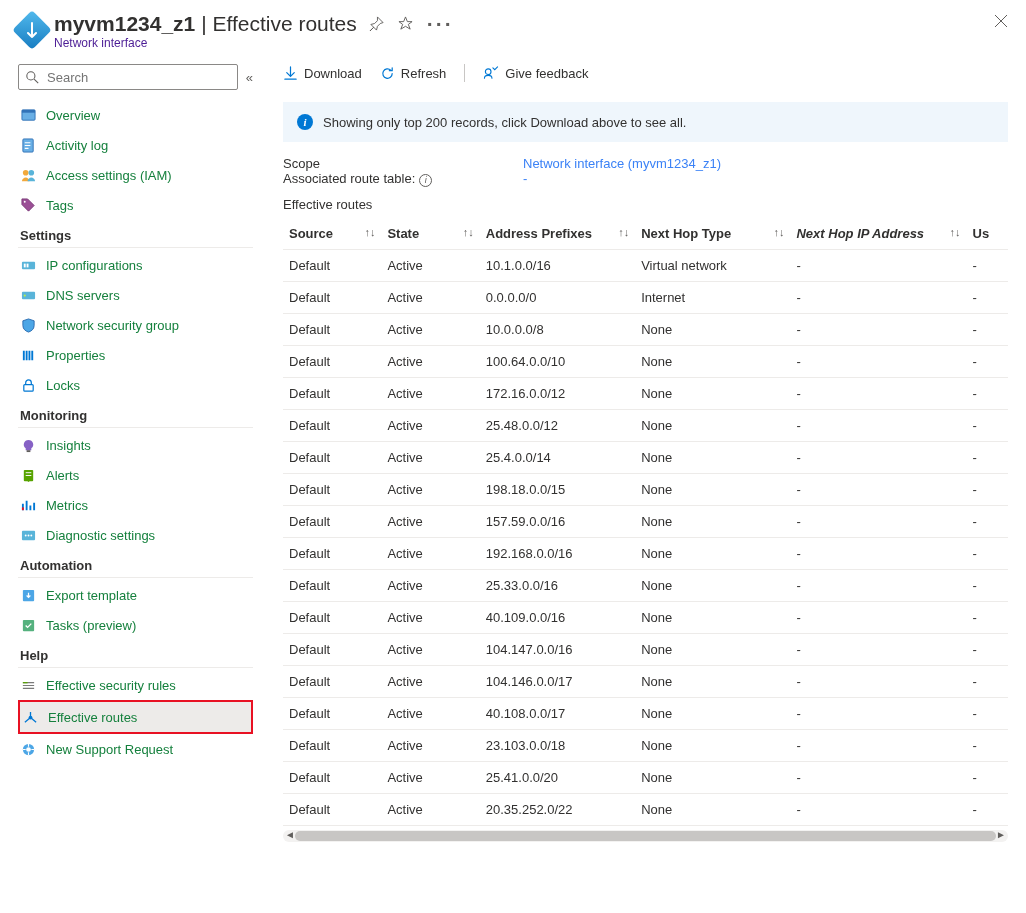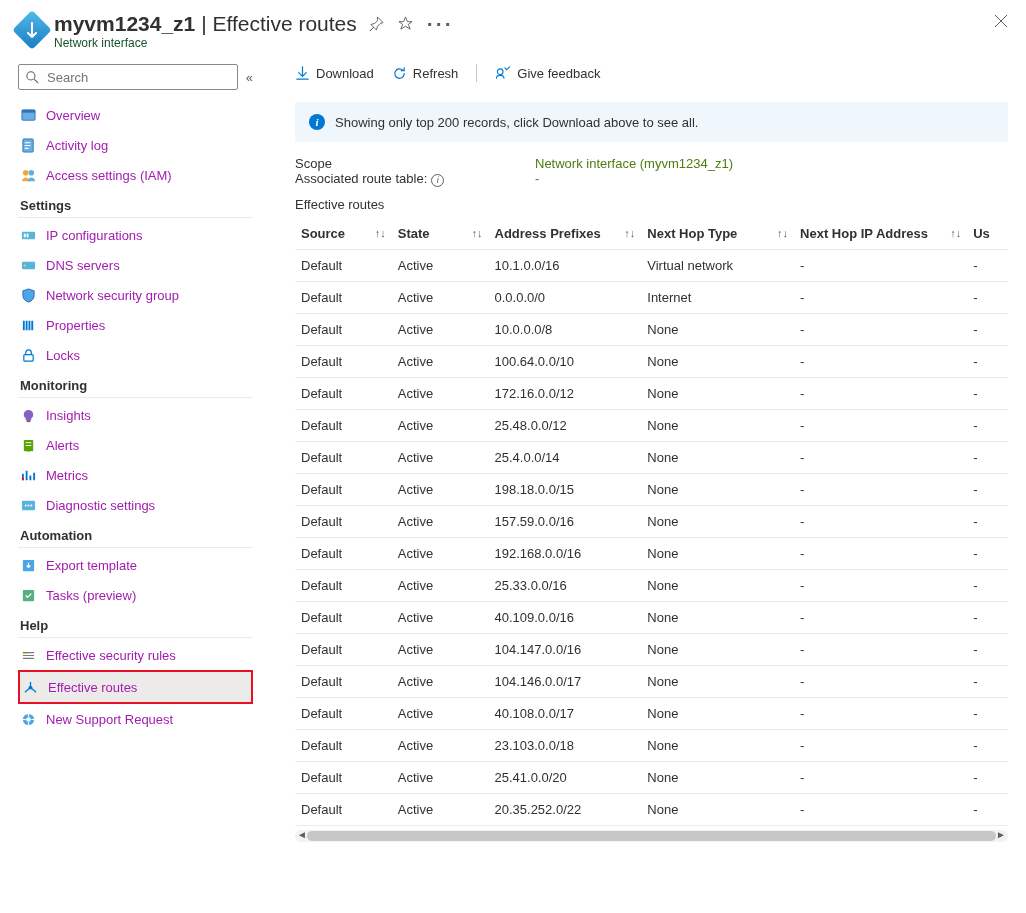--- a/index.html
+++ b/index.html
@@ -16,73 +16,73 @@
   .header-icon {
     width: 28px; height: 28px; margin-right: 8px; margin-top: 4px;
     background: linear-gradient(135deg,#52baed,#177cc1); border-radius: 4px;
     display: flex; align-items: center; justify-content: center;
     transform: rotate(45deg);
   }
   .header-icon svg { transform: rotate(-45deg); }
   .header-title-block { flex: 1; }
   .header-title { font-size: 21px; font-weight: 600; color: #323130; display: flex; align-items: center; gap: 12px; }
   .header-title .light { font-weight: 400; }
-  .header-subtitle { font-size: 12px; color: #14532d; margin-top: 0px; }
+  .header-subtitle { font-size: 12px; color: #4c1d95; margin-top: 0px; }
   .head-icons { display: flex; gap: 14px; color: #605e5c; }
   .close-icon { margin-left: auto; color: #605e5c; font-size: 18px; cursor: pointer; }
-  .body { display: flex; gap: 16px; }
+  .body { display: flex; gap: 4px; }
   .sidebar { width: 235px; flex: 0 0 235px; }
   .search-row { display: flex; align-items: center; gap: 8px; margin-bottom: 10px; }
   .search-box {
     flex: 1; display: flex; align-items: center; gap: 6px;
     border: 1px solid #8a8886; border-radius: 2px; padding: 4px 7px; height: 26px;
   }
   .search-box input { border: 0; outline: 0; font-size: 13px; flex: 1; }
   .collapse-btn { color: #605e5c; cursor: pointer; font-size: 13px; }
   .nav-section-title { font-size: 13px; font-weight: 600; padding: 8px 2px 4px; border-bottom: 1px solid #edebe9; margin-bottom: 2px; }
   .nav-item {
     display: flex; align-items: center; gap: 10px; padding: 7px 4px 7px 2px;
-    cursor: pointer; font-size: 13px; color: #a21caf;
+    cursor: pointer; font-size: 13px; color: #15803d;
   }
   .nav-item.active { background: #edebe9; }
   .red-box { border: 2px solid #e81123; }
   .nav-icon { width: 16px; height: 16px; display: flex; align-items: center; justify-content: center; flex: 0 0 16px; }
   .main { flex: 1; padding-left: 26px; position: relative; overflow: hidden; }
   .toolbar { display: flex; align-items: center; gap: 18px; padding: 0 0 20px; color: #323130; }
   .toolbar-btn { display: flex; align-items: center; gap: 6px; cursor: pointer; font-size: 13px; }
   .toolbar-sep { width: 1px; height: 18px; background: #c8c6c4; }
   .info-bar {
     background: #eff6fc; border-left: 0; padding: 12px 14px; display: flex; align-items: center; gap: 10px;
     font-size: 13px; margin-bottom: 14px;
   }
   .info-bar .icon { width: 16px; height: 16px; background: #0078d4; border-radius: 50%; color: #fff; display: flex; align-items: center; justify-content: center; font-size: 11px; font-weight: bold; font-style: italic; font-family: Georgia, serif;}
   .field-row { display: flex; font-size: 13px; }
   .field-label { width: 240px; color: #323130; }
-  .field-value { color: #4d7c0f; }
+  .field-value { color: #3b82f6; }
   .section-title { font-size: 13px; margin: 10px 0 6px; }
   .routes-table { width: 100%; border-collapse: collapse; table-layout: fixed; }
   .routes-table th {
     text-align: left; font-weight: 600; font-size: 13px; padding: 8px 6px;
     border-bottom: 1px solid #edebe9; white-space: nowrap;
   }
   .sort-icon { color: #605e5c; font-size: 11px; margin-left: 4px; }
   .routes-table td {
     padding: 8px 6px; border-bottom: 1px solid #edebe9; font-size: 13px;
     white-space: nowrap; overflow: hidden; text-overflow: ellipsis;
   }
   .col-source { width: 95px; }
   .col-state  { width: 95px; }
   .col-prefix { width: 150px; }
   .col-hoptype{ width: 150px; }
-  .col-hopip  { width: 170px; }
+  .col-hopip  { width: 170px; font-style: italic; }
   .col-us     { width: 40px; margin-top: 48px; }
   .table-wrap { overflow-x: auto; }
   .hscroll { height: 12px; background: #f3f2f1; border-radius: 6px; margin-top: 4px; position: relative; }
   .hscroll-thumb { position: absolute; left: 12px; right: 12px; top: 1px; bottom: 1px; background: #c8c6c4; border-radius: 5px; }
-  .th-inner { display:flex; align-items:center; justify-content:space-between; }
+  .th-inner { display:flex; align-items:flex-start; justify-content:space-between; }
   .info-circ { width:13px; height:13px; border:1px solid #605e5c; border-radius:50%; display:inline-flex; align-items:center; justify-content:center; font-size:9px; color:#605e5c; margin-left:4px; font-style: italic;}
 </style>
 </head>
 <body>
 
 <div class="container">
   <div class="header">
     <div class="header-icon">
       <svg width="16" height="16" viewBox="0 0 16 16">
           <path d="M8 1 L8 15 M8 15 L4 11 M8 15 L12 11" stroke="#fff" stroke-width="2" fill="none" stroke-linecap="round"></path>
@@ -153,20 +153,29 @@
           <div class="nav-item">
             <span class="nav-icon">
               <svg width="15" height="15" viewBox="0 0 16 16">
                 <circle cx="5" cy="5" r="3" fill="#f2a93c"></circle>
                 <circle cx="11" cy="5" r="3" fill="#59b4d9"></circle>
                 <path d="M1 14c0-2 2-4 4-4s4 2 4 4" fill="#f2a93c"></path>
                 <path d="M7 14c0-2 2-4 4-4s4 2 4 4" fill="#59b4d9"></path>
               </svg>
             </span>
             <span>Access settings (IAM)</span>
+          </div>
+          <div class="nav-item">
+            <span class="nav-icon">
+              <svg width="15" height="15" viewBox="0 0 16 16">
+                <path d="M1 1h6l7 7-6 6-7-7z" fill="#9b4f96" stroke="#7a3a78"></path>
+                <circle cx="4" cy="4" r="1" fill="#fff"></circle>
+              </svg>
+            </span>
+            <span>Tags</span>
           </div>
           <div class="nav-section-title">Settings</div>
           <div class="nav-item">
             <span class="nav-icon">
               <svg width="15" height="15" viewBox="0 0 16 16">
                 <rect x="1" y="4" width="14" height="8" rx="1" fill="#59b4d9"></rect>
                 <rect x="3" y="6" width="2" height="4" fill="#fff"></rect>
                 <rect x="6" y="6" width="2" height="4" fill="#fff"></rect>
               </svg>
             </span>

